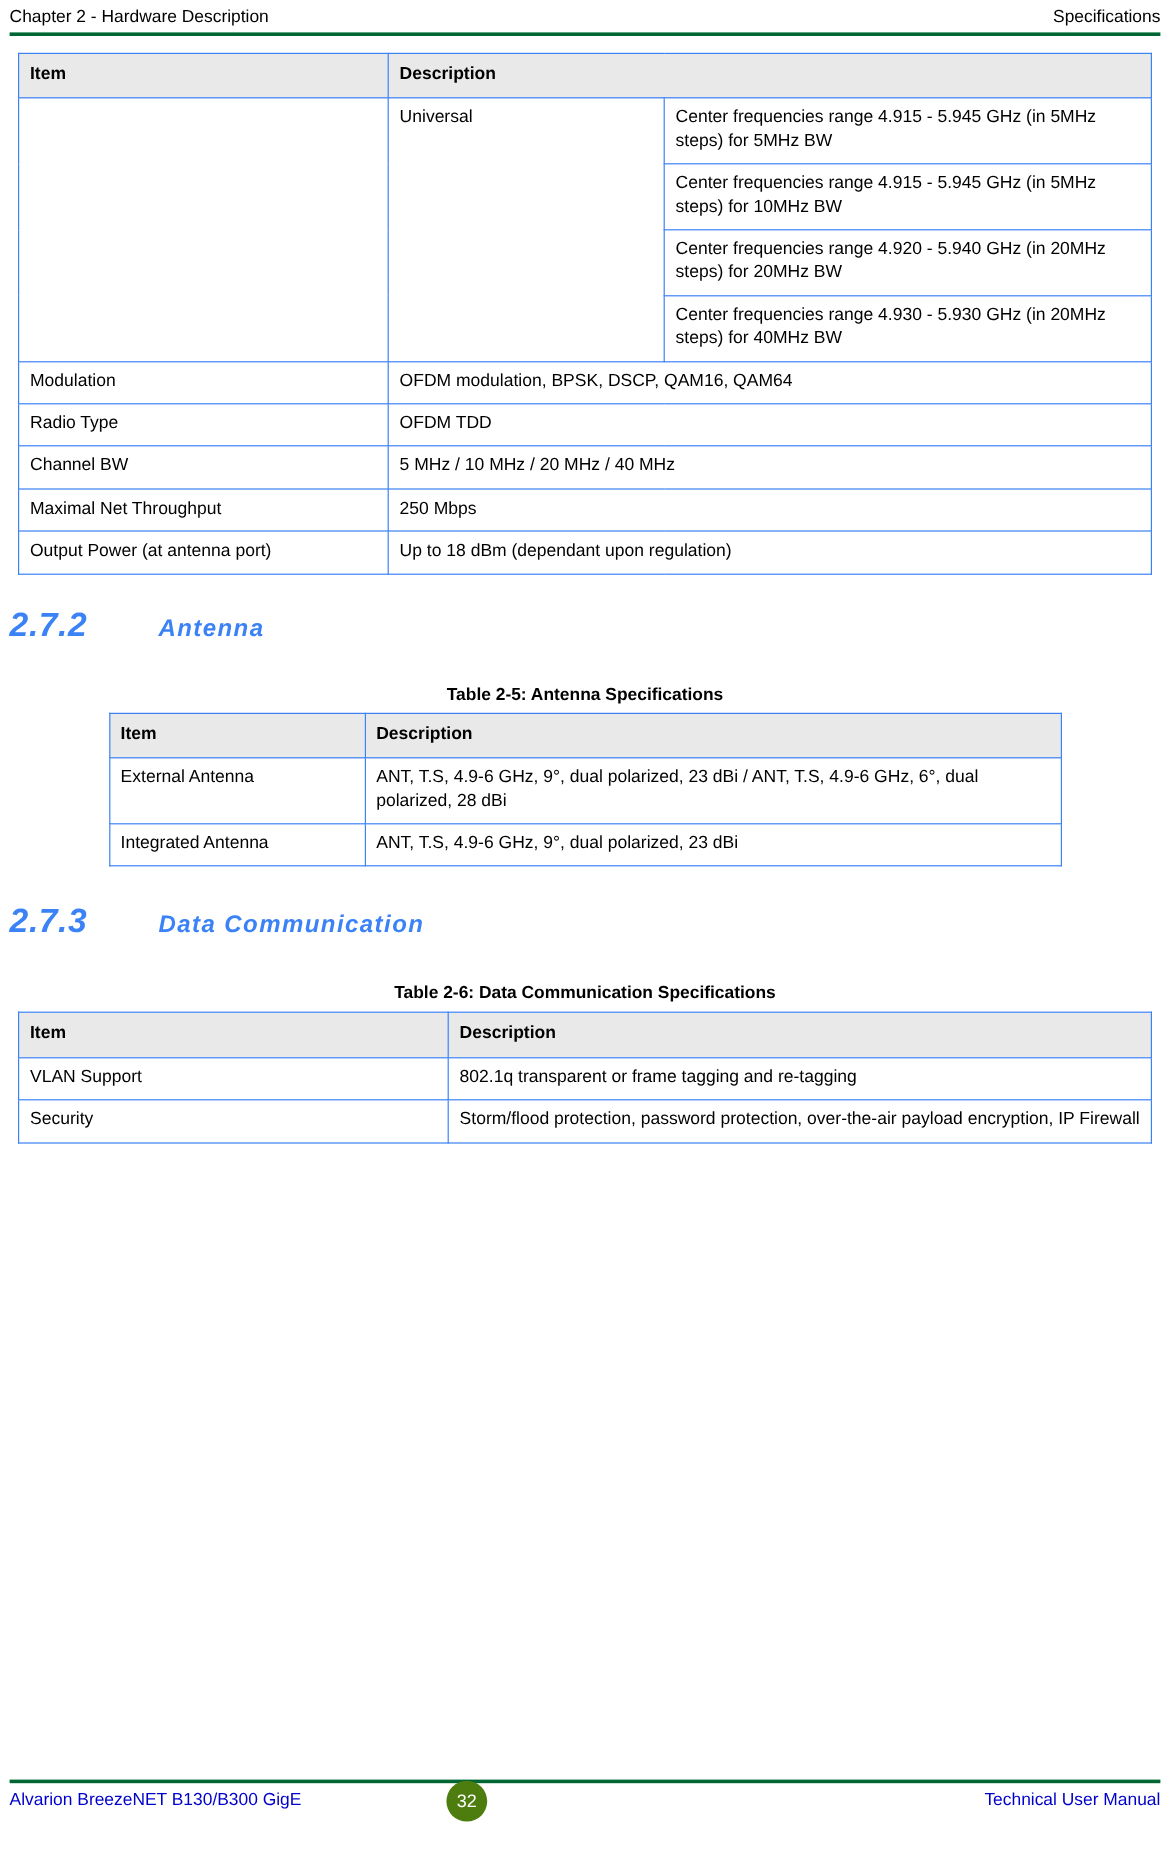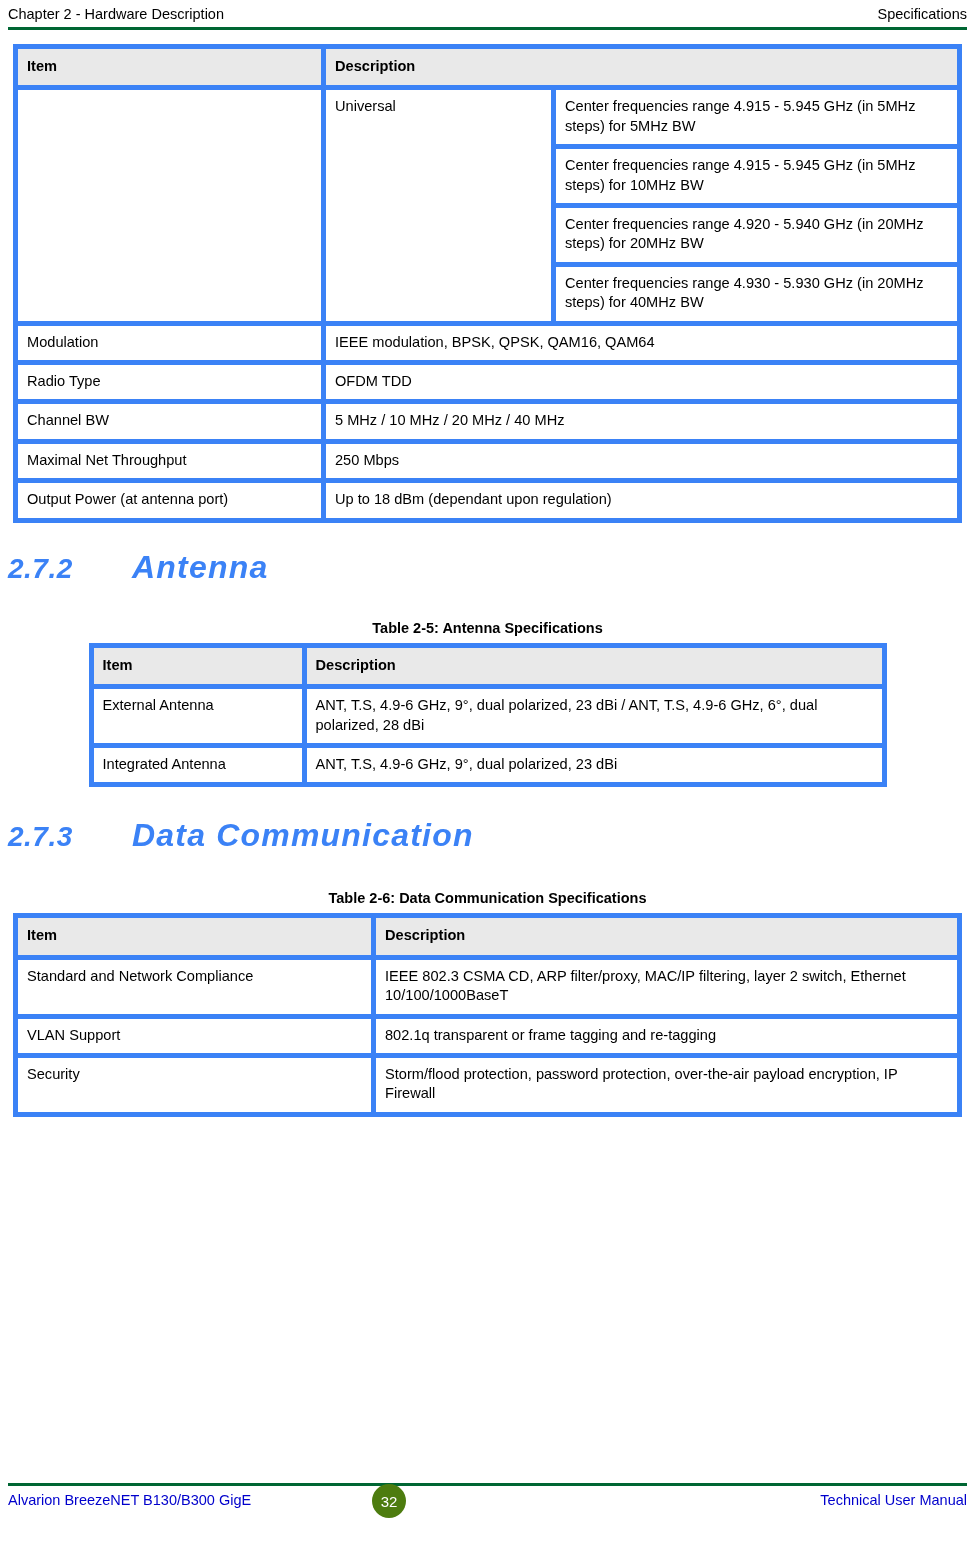--- a/index.html
+++ b/index.html
@@ -58,21 +58,21 @@
   }
 
   
   table.spec {
     border-collapse: collapse;
     table-layout: fixed;
     font-size: 14.6px;
     color: #000;
   }
   table.spec td, table.spec th {
-    border: 5px solid #3b82f6;
+    border: 1px solid #3b82f6;
     padding: 7px 9px 8px 9px;
     vertical-align: top;
     text-align: left;
     font-weight: normal;
     line-height: 1.33;
   }
   table.spec thead td {
     background: #e9e9e9;
     font-weight: bold;
     padding-top: 8px;
@@ -116,21 +116,21 @@
   }
   .section-heading .num {
     font-size: 28px;
     width: 132px;
     flex: 0 0 132px;
     padding-left: 8px;
     box-sizing: border-box;
     letter-spacing: 0.5px;
   }
   .section-heading .title {
-    font-size: 32px;
+    font-size: 20px;
   }
 
   .gap-a { height: 26px; }
   .gap-b { height: 34px; }
   .gap-c { height: 30px; }
   .gap-d { height: 36px; }
 
   
   .page-footer {
     position: absolute;
@@ -209,21 +209,21 @@
         <td>Center frequencies range 4.915 - 5.945 GHz (in 5MHz steps) for 10MHz BW</td>
       </tr>
       <tr>
         <td>Center frequencies range 4.920 - 5.940 GHz (in 20MHz steps) for 20MHz BW</td>
       </tr>
       <tr>
         <td>Center frequencies range 4.930 - 5.930 GHz (in 20MHz steps) for 40MHz BW</td>
       </tr>
       <tr>
         <td>Modulation</td>
-        <td colspan="2">IEEE modulation, BPSK, QPSK, QAM16, QAM64</td>
+        <td colspan="2">OFDM modulation, BPSK, DSCP, QAM16, QAM64</td>
       </tr>
       <tr>
         <td>Radio Type</td>
         <td colspan="2">OFDM TDD</td>
       </tr>
       <tr>
         <td>Channel BW</td>
         <td colspan="2">5 MHz / 10 MHz / 20 MHz / 40 MHz</td>
       </tr>
       <tr>
@@ -282,24 +282,20 @@
         <col class="c2">
       </colgroup>
     <thead>
       <tr>
         <td>Item</td>
         <td>Description</td>
       </tr>
     </thead>
     <tbody>
       <tr>
-        <td>Standard and Network Compliance</td>
-        <td>IEEE 802.3 CSMA CD, ARP filter/proxy, MAC/IP filtering, layer 2 switch, Ethernet 10/100/1000BaseT</td>
-      </tr>
-      <tr>
         <td>VLAN Support</td>
         <td>802.1q transparent or frame tagging and re-tagging</td>
       </tr>
       <tr>
         <td>Security</td>
         <td>Storm/flood protection, password protection, over-the-air payload encryption, IP Firewall</td>
       </tr>
     </tbody>
   </table>
 

